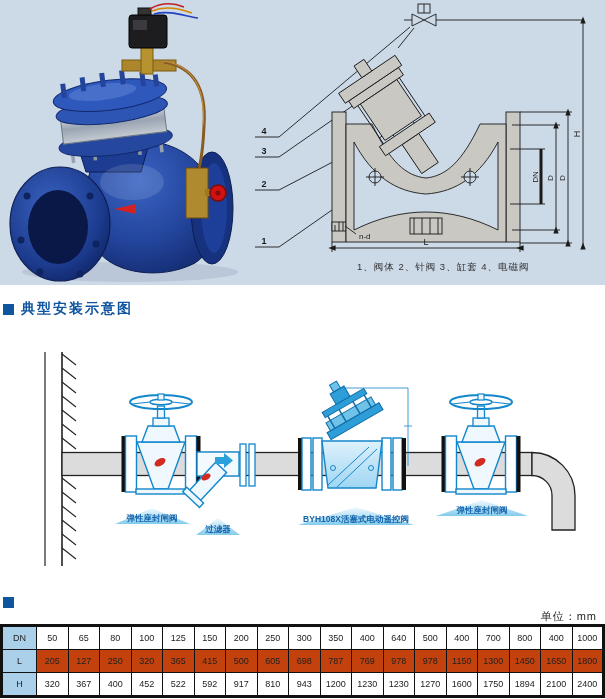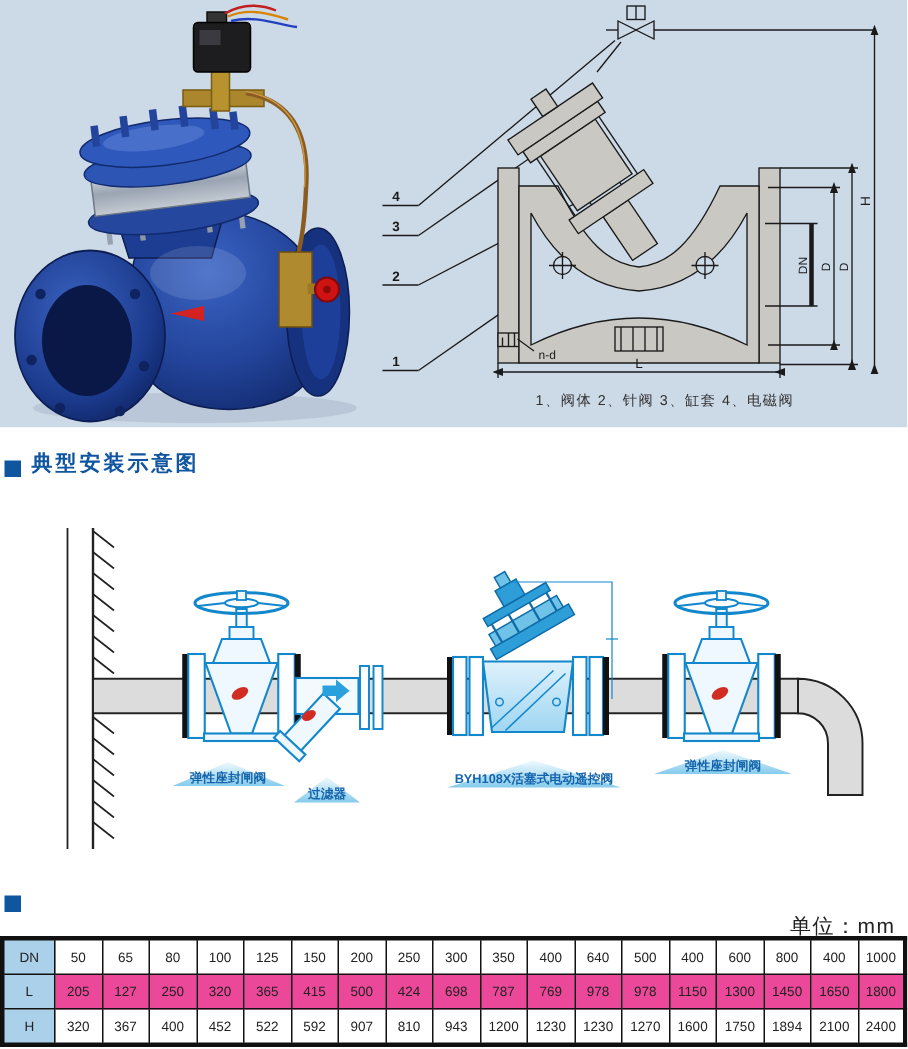--- a/index.html
+++ b/index.html
@@ -1,31 +1,31 @@
 <!DOCTYPE html>
 <html><head>
 <meta charset="utf-8">
 <style>
   html,body{margin:0;padding:0;background:#fff;}
   #page{position:relative;width:605px;height:699px;background:#fff;overflow:hidden;
         font-family:"Liberation Sans",sans-serif;}
   svg text{font-family:"Liberation Sans",sans-serif;}
   .abs{position:absolute;}
-  .sec-header{position:absolute;left:3px;display:flex;align-items:flex-end;gap:7px;}
+  .sec-header{position:absolute;left:3px;display:flex;align-items:center;gap:7px;}
   .sec-header .sq{width:11px;height:11px;background:#0f55a0;flex:0 0 auto;}
   .sec-header .txt{color:#0f55a0;font-size:14px;font-weight:bold;letter-spacing:2px;}
   #install-header{top:300px;}
   #dims-header{top:597px;}
-  #unit-note{position:absolute;top:609px;right:8px;font-size:14px;color:#222;letter-spacing:1px;}
+  #unit-note{position:absolute;top:609px;right:8px;font-size:11px;color:#222;letter-spacing:1px;}
   #table-wrap{position:absolute;top:624px;left:0;width:605px;}
   table{border-collapse:collapse;table-layout:fixed;width:605px;border:3px solid #111;}
   th,td{border:1.5px solid #111;height:22px;text-align:center;vertical-align:middle;
         font-size:9px;color:#222;padding:0;font-weight:normal;}
   th{width:33px;background:#abd0ea;}
-  tr.alt td{background:#ec4899;}
+  tr.alt td{background:#c2410c;}
   tr.alt th{background:#abd0ea;}
 </style>
 </head>
 <body>
 
 <div id="page">
 
   <svg class="abs" style="top:0;left:0" width="605" height="285" viewBox="0 0 605 285">
     <defs>
       <radialGradient id="flangeGrad" cx="40%" cy="35%" r="75%">
@@ -336,55 +336,55 @@
             <td>125</td>
             <td>150</td>
             <td>200</td>
             <td>250</td>
             <td>300</td>
             <td>350</td>
             <td>400</td>
             <td>640</td>
             <td>500</td>
             <td>400</td>
-            <td>600</td>
+            <td>700</td>
             <td>800</td>
             <td>400</td>
             <td>1000</td>
           </tr>
           <tr class="alt">
             <th>L</th>
             <td>205</td>
             <td>127</td>
             <td>250</td>
             <td>320</td>
             <td>365</td>
             <td>415</td>
             <td>500</td>
-            <td>424</td>
+            <td>605</td>
             <td>698</td>
             <td>787</td>
             <td>769</td>
             <td>978</td>
             <td>978</td>
             <td>1150</td>
             <td>1300</td>
             <td>1450</td>
             <td>1650</td>
             <td>1800</td>
           </tr>
           <tr>
             <th>H</th>
             <td>320</td>
             <td>367</td>
             <td>400</td>
             <td>452</td>
             <td>522</td>
             <td>592</td>
-            <td>907</td>
+            <td>917</td>
             <td>810</td>
             <td>943</td>
             <td>1200</td>
             <td>1230</td>
             <td>1230</td>
             <td>1270</td>
             <td>1600</td>
             <td>1750</td>
             <td>1894</td>
             <td>2100</td>

